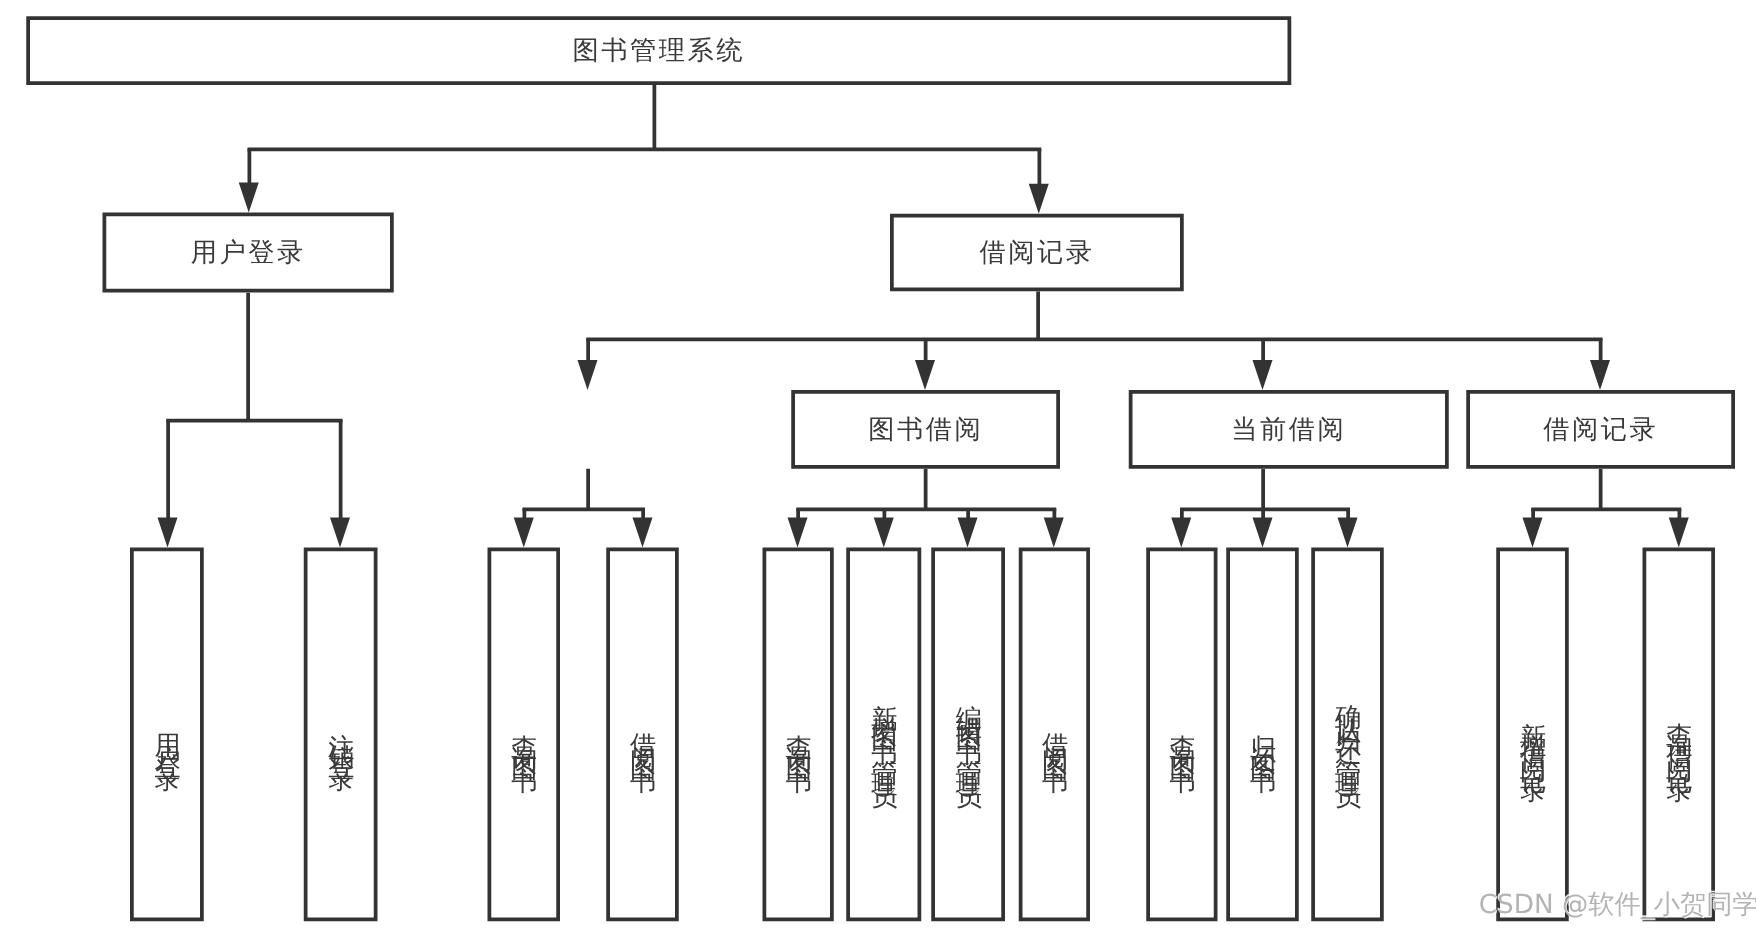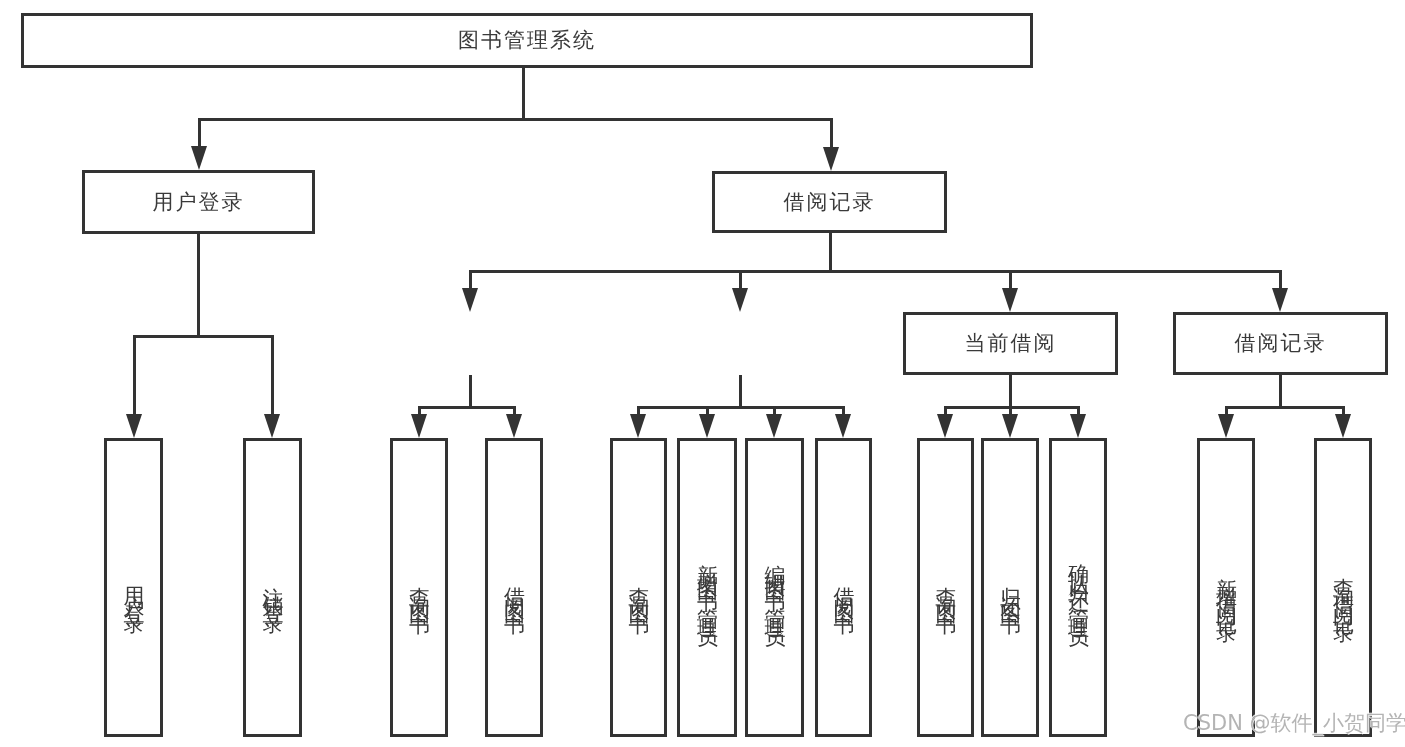--- a/index.html
+++ b/index.html
@@ -100,21 +100,24 @@
   <div class="layer">
       <div class="node node-h" style="left: 21px; top: 13px; width: 1012px; height: 55px;">
         <span class="node-label">图书管理系统</span>
       </div>
       <div class="node node-h" style="left: 82px; top: 170px; width: 233px; height: 64px;">
         <span class="node-label">用户登录</span>
       </div>
       <div class="node node-h" style="left: 712px; top: 171px; width: 235px; height: 62px;">
         <span class="node-label">借阅记录</span>
       </div>
-      <div class="node node-h" style="left: 903px; top: 312px; width: 215px; height: 63px;">
+      <div class="node node-h" style="left: 633px; top: 312px; width: 215px; height: 63px;">
+        <span class="node-label">图书借阅</span>
+      </div>
+      <div class="node node-h" style="left: 903px; top: 312px; width: 256px; height: 63px;">
         <span class="node-label">当前借阅</span>
       </div>
       <div class="node node-h" style="left: 1173px; top: 312px; width: 215px; height: 63px;">
         <span class="node-label">借阅记录</span>
       </div>
       <div class="node node-v" style="left: 104px; top: 438px; width: 59px; height: 299px;">
         <span class="node-label">用户登录</span>
       </div>
       <div class="node node-v" style="left: 243px; top: 438px; width: 59px; height: 299px;">
         <span class="node-label">注销登录</span>

